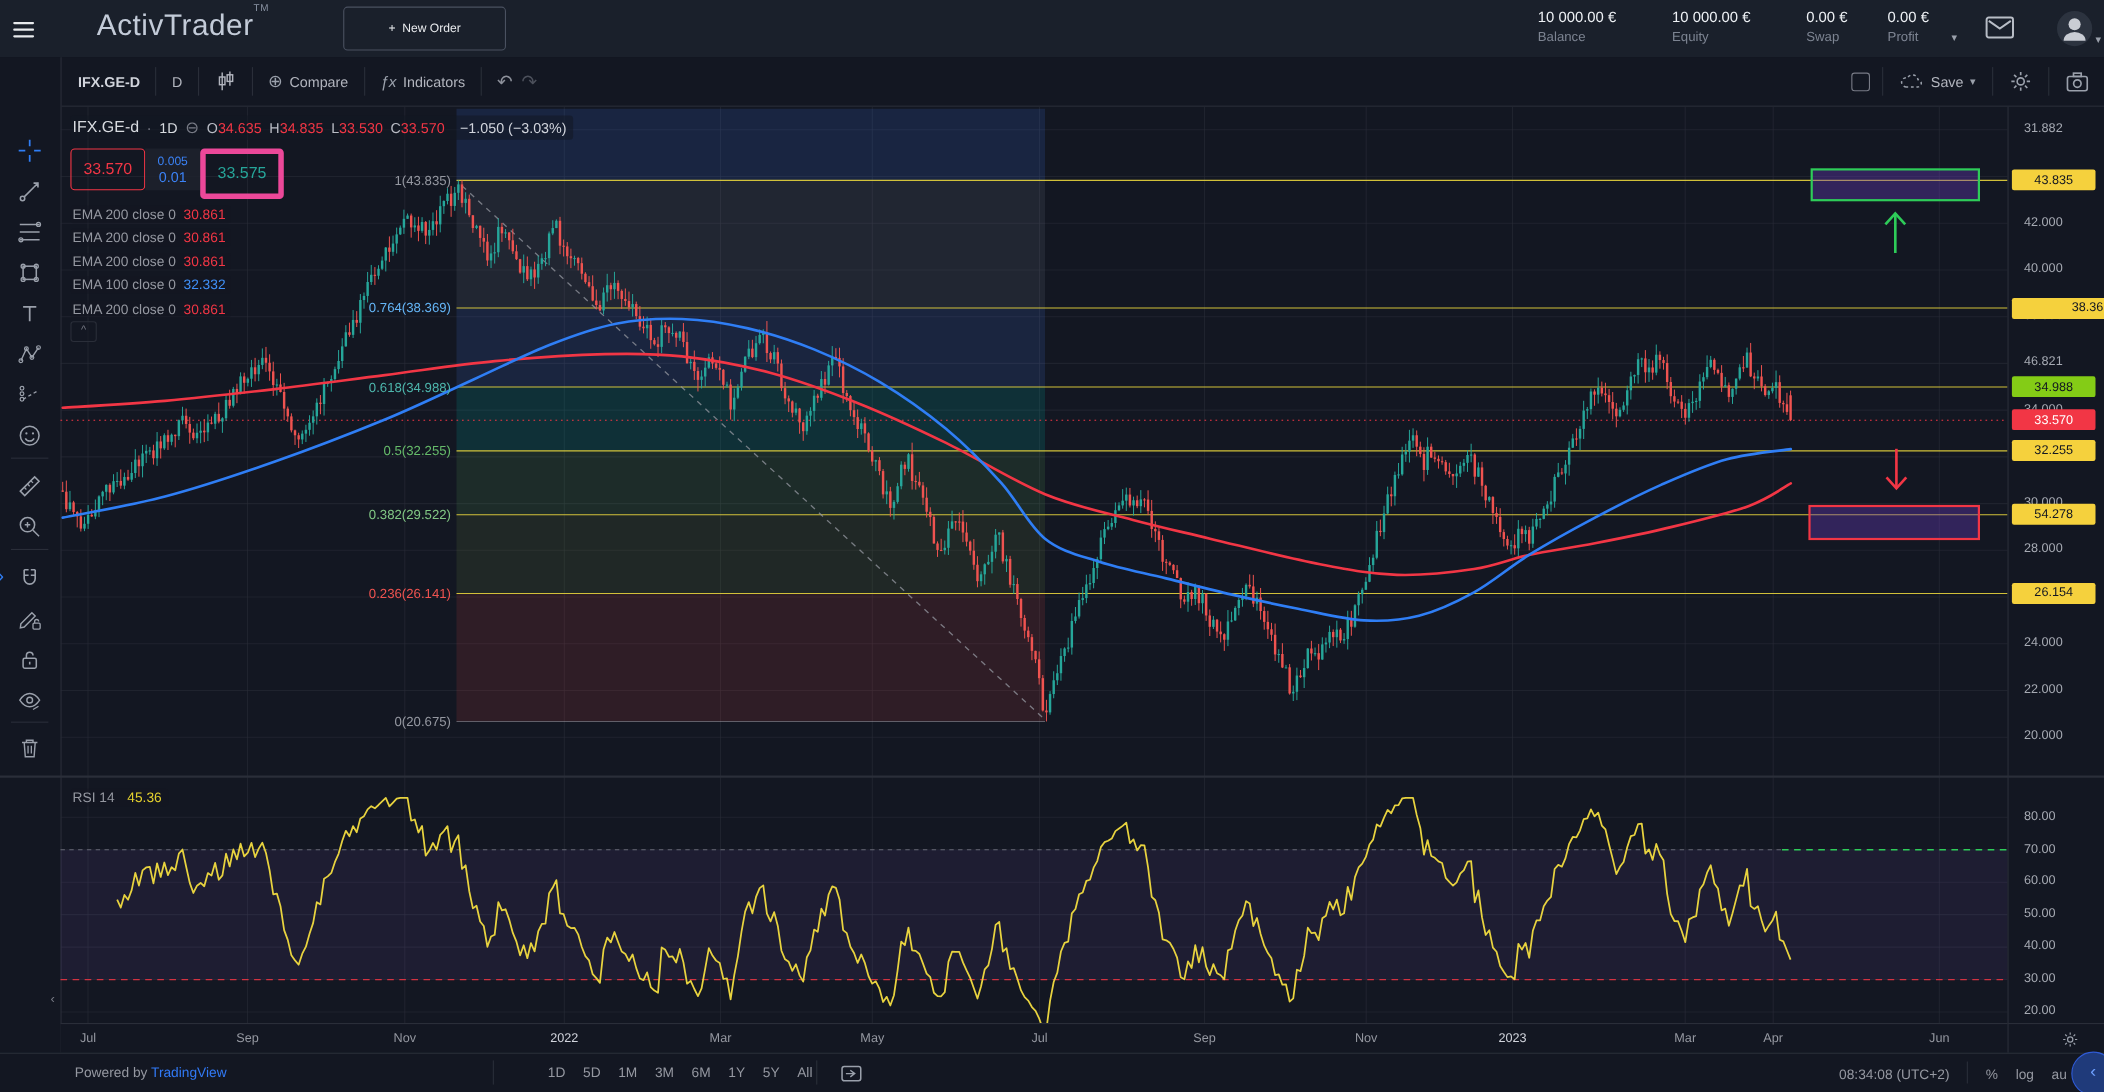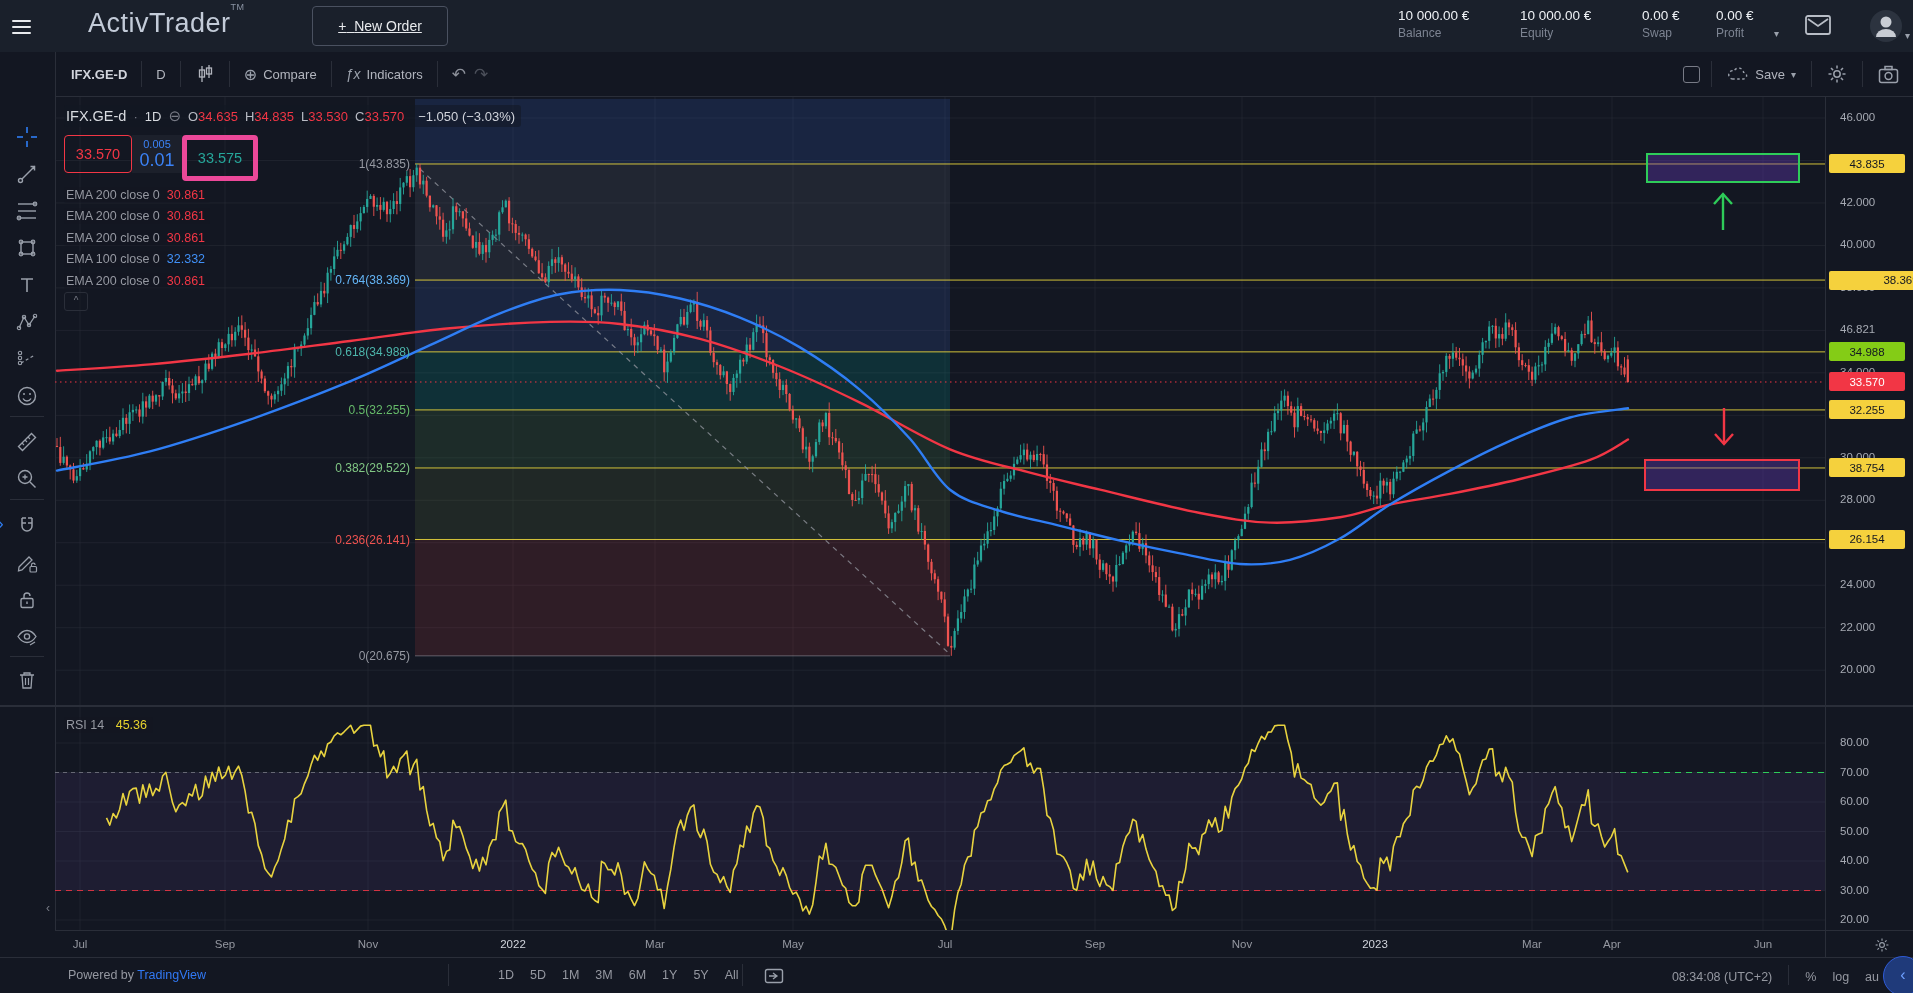--- a/index.html
+++ b/index.html
@@ -5,22 +5,22 @@
   html,body{margin:0;padding:0;background:#0e1118;}
   #app{position:relative;width:1913px;height:993px;background:#131722;overflow:hidden;
        font-family:"Liberation Sans",sans-serif;color:#d1d4dc;-webkit-font-smoothing:antialiased;}
   .abs{position:absolute;}
   
   #navbar{position:absolute;left:0;top:0;width:1913px;height:52px;background:#1a202b;}
   .hamburger{position:absolute;left:12px;top:16px;width:19px;height:19px;cursor:pointer;}
   .hamburger span{display:block;height:2.4px;background:#e8eaed;margin:3.6px 0;border-radius:1px;}
   .logo{position:absolute;left:88px;top:8px;font-size:27px;font-weight:300;color:#c3cbd8;letter-spacing:.5px;}
   .logo sup{font-size:9px;color:#8a93a3;top:-12px;position:relative;}
-  #new-order{position:absolute;left:312px;top:6px;width:136px;height:40px;background:transparent;
-     border:1px solid #4a5160;border-radius:4px;color:#e8eaed;font-size:14px;font-family:inherit;cursor:pointer;text-decoration:underline;}
+  #new-order{position:absolute;left:312px;top:6px;width:148px;height:40px;background:transparent;
+     border:1px solid #4a5160;border-radius:4px;color:#e8eaed;font-size:11px;font-family:inherit;cursor:pointer;}
   .metric{position:absolute;top:8px;}
   .metric .v{font-size:13.5px;color:#eef1f5;}
   .metric .l{font-size:12px;color:#7d8492;margin-top:3px;}
   .navcaret{position:absolute;color:#9aa0ab;font-size:10px;}
   
   #toolbar{position:absolute;left:55px;top:52px;width:1858px;height:44px;background:#131722;
      border-bottom:1px solid #2a2e39;display:flex;align-items:center;font-size:13px;color:#b2b5be;}
   #toolbar .tdiv{width:1px;height:26px;background:#2a2e39;margin:0 10px;}
   #toolbar .titem{padding:0 4px;cursor:pointer;display:flex;align-items:center;gap:6px;white-space:nowrap;}
   #toolbar .sym{font-weight:bold;color:#d1d4dc;margin-left:12px;}
@@ -36,21 +36,21 @@
   #legend .row1{display:flex;align-items:center;gap:7px;background:rgba(19,23,34,.55);padding:2px 6px 2px 2px;border-radius:3px;width:max-content;}
   .symname{font-size:14.5px;color:#d8dbe0;}
   .dotsep{color:#787b86;}
   .ohlc .k{color:#b9bcc5;}
   .ohlc .n{color:#f23645;}
   #quote{display:flex;margin-top:8px;width:max-content;}
   .qbox{width:66px;height:36px;border-radius:4px;display:flex;align-items:center;justify-content:center;font-size:14.5px;}
   .qbid{border:1px solid #f23645;color:#f23645;}
   .qask{border:5px solid #ec4899;color:#26a69a;}
   .qmid{width:50px;height:38px;background:rgba(30,34,45,.85);display:flex;flex-direction:column;align-items:center;justify-content:center;color:#3b82f6;}
-  .qmid .s1{font-size:11px;}.qmid .s2{font-size:18px;}
+  .qmid .s1{font-size:11px;}.qmid .s2{font-size:13px;}
   .indrow{margin-top:5.5px;font-size:12.5px;color:#9598a1;background:rgba(19,23,34,.45);width:max-content;padding:1px 5px 1px 2px;border-radius:3px;}
   .indrow b{font-weight:normal;margin-left:7px;}
   #collapse-btn{position:absolute;left:64px;top:292px;width:22px;height:17px;border:1px solid #2a2e39;border-radius:3px;
      color:#787b86;font-size:10px;text-align:center;line-height:15px;background:rgba(19,23,34,.5);z-index:6;cursor:pointer;}
   
   #price-scale{position:absolute;left:1825px;top:97px;width:88px;height:833px;border-left:1px solid #2a2e39;z-index:5;}
   .ptick{position:absolute;left:14px;font-size:11.5px;color:#a6aab3;}
   .pbadge{position:absolute;left:3px;width:76px;height:19px;border-radius:2px;font-size:11.5px;
      display:flex;align-items:center;justify-content:center;z-index:2;}
   #time-axis{position:absolute;left:55px;top:930px;width:1770px;height:27px;border-top:1px solid #2a2e39;background:#131722;z-index:5;}
@@ -1367,21 +1367,21 @@
       <div class="fiblabel" style="left:260px;width:150px;text-align:right;top:163.98027px;color:#9598a1;">1(43.835)</div>
       <div class="fiblabel" style="left:260px;width:150px;text-align:right;top:280.067178px;color:#64b5f6;">0.764(38.369)</div>
       <div class="fiblabel" style="left:260px;width:150px;text-align:right;top:351.872856px;color:#4db6ac;">0.618(34.988)</div>
       <div class="fiblabel" style="left:260px;width:150px;text-align:right;top:409.91630999999995px;color:#66bb6a;">0.5(32.255)</div>
       <div class="fiblabel" style="left:260px;width:150px;text-align:right;top:467.959764px;color:#81c784;">0.382(29.522)</div>
       <div class="fiblabel" style="left:260px;width:150px;text-align:right;top:539.765442px;color:#ef5350;">0.236(26.141)</div>
       <div class="fiblabel" style="left:260px;width:150px;text-align:right;top:655.85235px;color:#9598a1;">0(20.675)</div>
     </div>
 
   <div id="price-scale">
-      <div class="ptick" style="top:14px;">46.000</div>
+      <div class="ptick" style="top:14px;">31.882</div>
       <div class="ptick" style="top:98.952px;">42.000</div>
       <div class="ptick" style="top:141.428px;">40.000</div>
       <div class="ptick" style="top:183.904px;">38.000</div>
       <div class="ptick" style="top:226.38px;">46.821</div>
       <div class="ptick" style="top:268.856px;">34.000</div>
       <div class="ptick" style="top:311.332px;">32.000</div>
       <div class="ptick" style="top:353.808px;">30.000</div>
       <div class="ptick" style="top:396.284px;">28.000</div>
       <div class="ptick" style="top:481.236px;">24.000</div>
       <div class="ptick" style="top:523.712px;">22.000</div>
@@ -1391,21 +1391,21 @@
       <div class="ptick" style="top:698px;">60.00</div>
       <div class="ptick" style="top:727.5px;">50.00</div>
       <div class="ptick" style="top:757px;">40.00</div>
       <div class="ptick" style="top:786.5px;">30.00</div>
       <div class="ptick" style="top:816px;">20.00</div>
       <div class="pbadge" style="top:57.48026999999999px;background:#f5d13d;color:#131722;">43.835</div>
       <div class="pbadge" style="top:173.567178px;background:#f5d13d;color:#131722;padding-left:34px;">38.369</div>
       <div class="pbadge" style="top:245.372856px;background:#84cc16;color:#131722;">34.988</div>
       <div class="pbadge" style="top:275.48834px;background:#f23645;color:#ffffff;">33.570</div>
       <div class="pbadge" style="top:303.41630999999995px;background:#f5d13d;color:#131722;">32.255</div>
-      <div class="pbadge" style="top:361.459764px;background:#f5d13d;color:#131722;">38.754</div>
+      <div class="pbadge" style="top:361.459764px;background:#f5d13d;color:#131722;">54.278</div>
       <div class="pbadge" style="top:432.98934800000006px;background:#f5d13d;color:#131722;">26.154</div>
     </div>
 
   <div id="time-axis">
       <div class="ttick" style="left:25px;">Jul</div>
       <div class="ttick" style="left:170px;">Sep</div>
       <div class="ttick" style="left:313px;">Nov</div>
       <div class="ttick major" style="left:458px;">2022</div>
       <div class="ttick" style="left:600px;">Mar</div>
       <div class="ttick" style="left:738px;">May</div>

